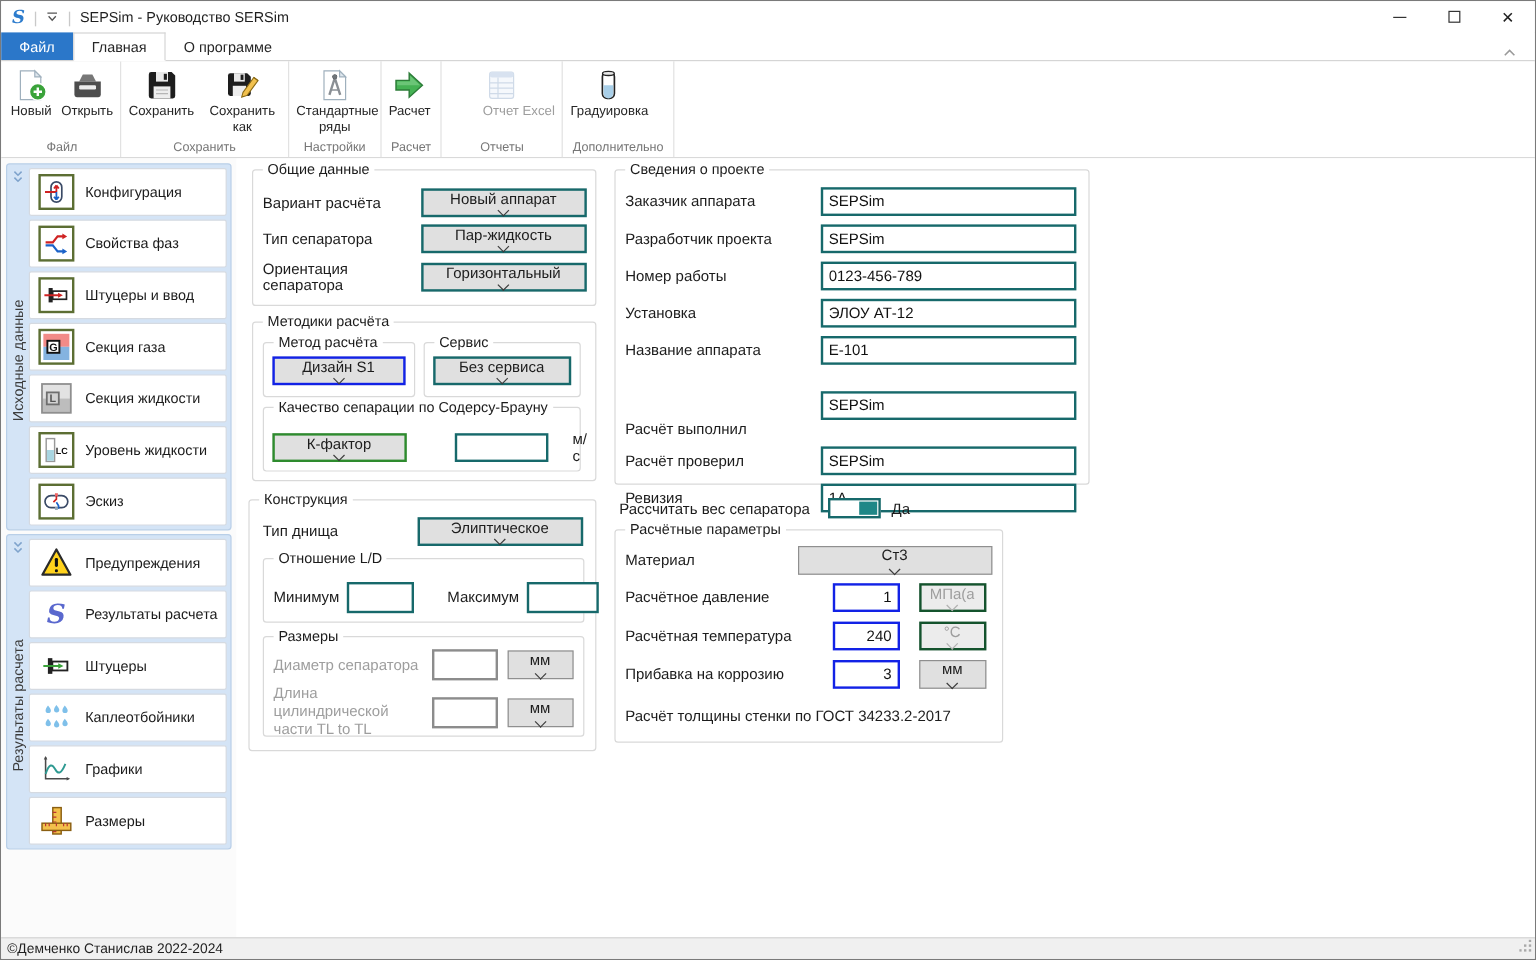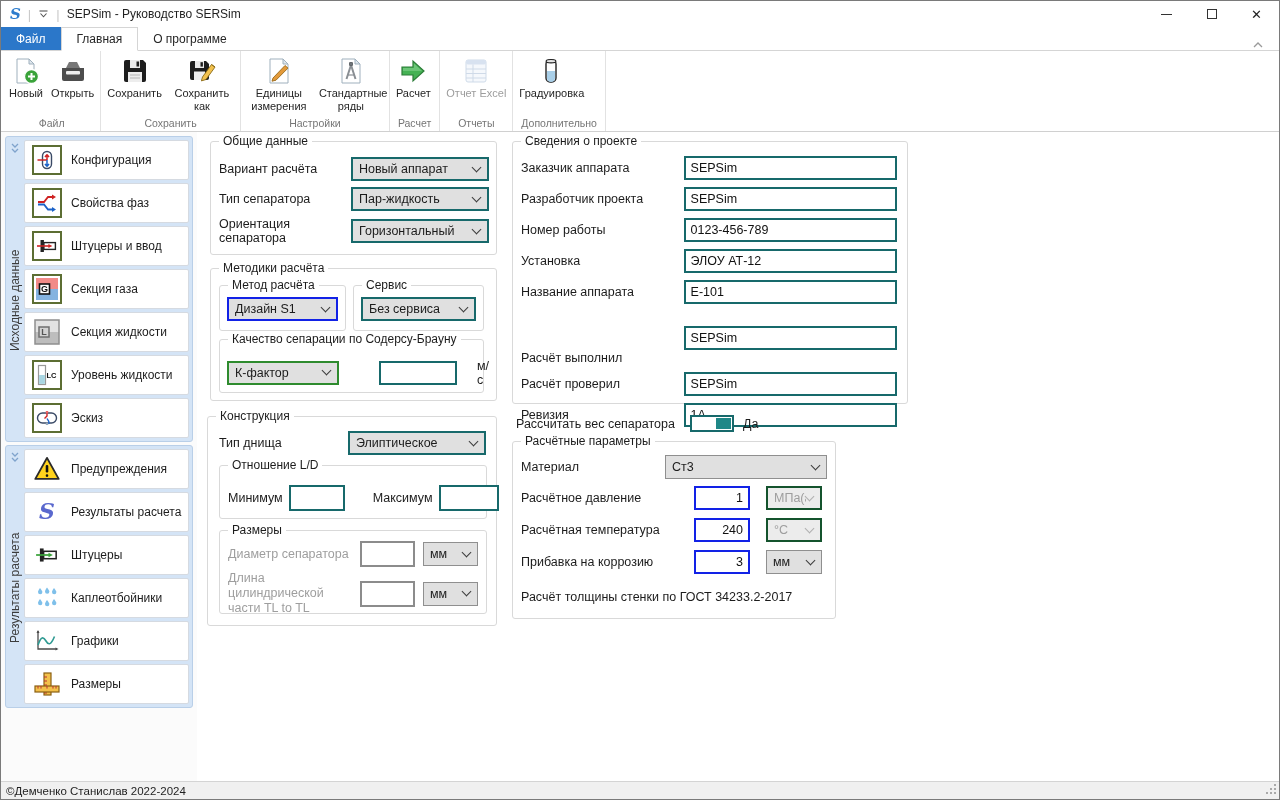--- a/index.html
+++ b/index.html
@@ -33,21 +33,21 @@
 
   
   .ribbon { height:81px; background:#fff; border-bottom:1px solid #d0d0d0;
             display:flex; flex:0 0 auto; padding-left:2px; }
   .rgroup { display:flex; flex-direction:column; border-right:1px solid #e2e2e2; padding:1px 2px 0 2px; }
   .rbuttons { flex:1; display:flex; align-items:flex-start; }
   .rbtn { min-width:42px; padding:2px 4px 0 4px; display:flex; flex-direction:column;
           align-items:center; }
   .ricon { height:33px; display:flex; align-items:center; justify-content:center; }
   .rlabel { font-size:11px; line-height:1.15; text-align:center; color:#262626; max-width:64px; }
-  .rbtn.disabled .rlabel { color:#9d9d9d; }
+  .rbtn.disabled .rlabel { color:#9d9d9d;margin-left:28px; }
   .rgroup-label { height:17px; font-size:10.5px; color:#767676; text-align:center;
                   display:flex; align-items:center; justify-content:center; padding:0 6px; }
 
   
   .main { flex:1; display:flex; min-height:0; background:#fff; }
 
   
   .sidebar { width:196px; flex:0 0 auto; background:#fbfbfb; padding:4px 4px 0 4px;
              display:flex; flex-direction:column; gap:3px; }
   .sgroup { background:#d4e4f6; border:1px solid #b9cfe8; border-radius:3px; display:flex; }
@@ -63,21 +63,21 @@
   .scard-label { font-size:12px; color:#1c1c1c; }
 
   
   .content { flex:1; position:relative; background:#fff; font-size:12.5px; color:#1c1c1c; }
   .gbox { position:absolute; border:1px solid #d9d9d9; border-radius:3px; }
   .gtitle { position:absolute; top:-8px; left:8px; background:#fff; padding:0 4px;
             font-size:12px; color:#1c1c1c; white-space:nowrap; }
   .subbox { position:absolute; border:1px solid #d9d9d9; border-radius:3px; }
 
   .combo { height:24px; background:#e0e0e0; border:2px solid #17696b; display:flex;
-           align-items:center; justify-content:space-between; padding:0 7px 0 6px; }
+           align-items:center; justify-content:space-between; padding:0 7px 0 6px;flex-direction:column; }
   .combo-text { white-space:nowrap; overflow:hidden; }
   .chev { width:7px; height:7px; border-right:1.5px solid #3c3c3c; border-bottom:1.5px solid #3c3c3c;
           transform:rotate(45deg); margin-top:-4px; flex-shrink:0; }
   .combo.blue { border-color:#1222e6; }
   .combo.green { border-color:#2e8b2e; }
   .combo.std { border:1px solid #8f8f8f; height:24px; }
   .combo.disabled { border:2px solid #14532d; background:#ececec; color:#9e9e9e; }
   .combo.disabled .chev { border-color:#b0b0b0; }
 
   .tinput { height:24px; background:#fff; border:2px solid #17696b; font:inherit;
@@ -196,30 +196,20 @@
               </svg>
           </span>
           <span class="rlabel">Сохранить как</span>
         </div>
       </div>
       <div class="rgroup-label">Сохранить</div>
     </div>
 
     <div class="rgroup">
       <div class="rbuttons">
-        <div class="rbtn">
-          <span class="ricon">
-            <svg width="30" height="30" viewBox="0 0 30 30">
-                <path d="M6 3 h13 l5 5 v19 H6 Z" fill="#fff" stroke="#9fb0bd"></path>
-                <path d="M19 3 l5 5 h-5 Z" fill="#dfe7ee" stroke="#9fb0bd"></path>
-                <path d="M9 22 L21 9.5 l3 2.6 L12 24.2 l-4 1 Z" fill="#e39a3b" stroke="#9a6a1a" stroke-width="0.9"></path>
-              </svg>
-          </span>
-          <span class="rlabel">Единицы измерения</span>
-        </div>
         <div class="rbtn">
           <span class="ricon">
             <svg width="30" height="30" viewBox="0 0 30 30">
                 <path d="M6 3 h13 l5 5 v19 H6 Z" fill="#fff" stroke="#9fb0bd"></path>
                 <path d="M19 3 l5 5 h-5 Z" fill="#dfe7ee" stroke="#9fb0bd"></path>
                 <path d="M15 9 L10.5 23 M15 9 L19.5 23" stroke="#8a8f94" stroke-width="2"></path>
                 <circle cx="15" cy="8" r="2" fill="#6f7계"></circle>
                 <circle cx="15" cy="8" r="2" fill="#6f757a"></circle>
                 <path d="M11.8 19 h6.4" stroke="#8a8f94" stroke-width="1.2"></path>
               </svg>

